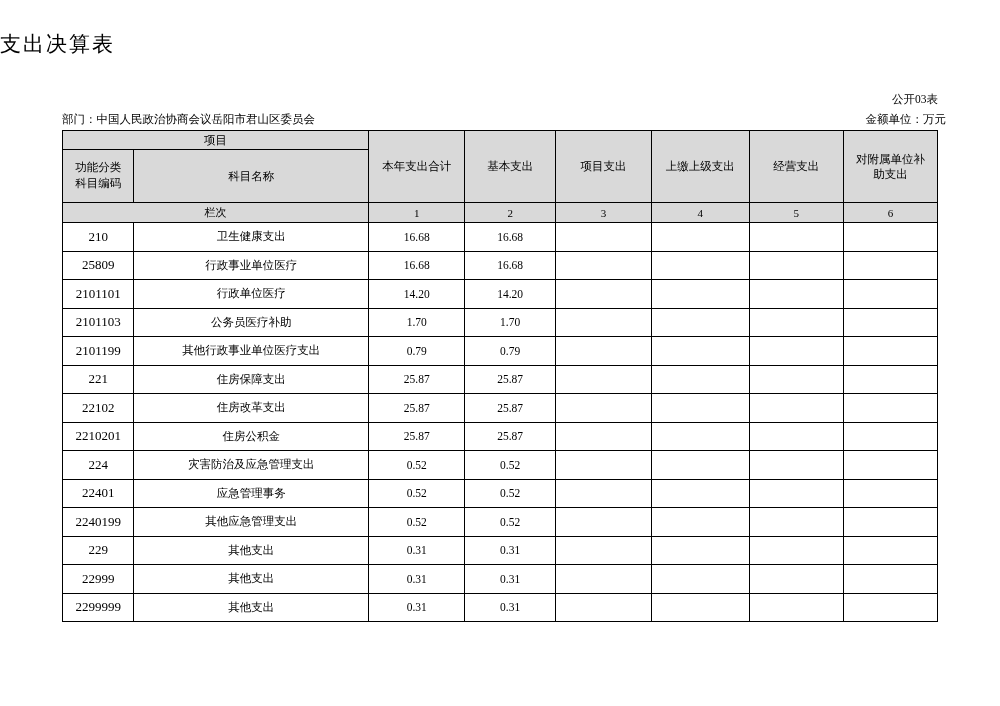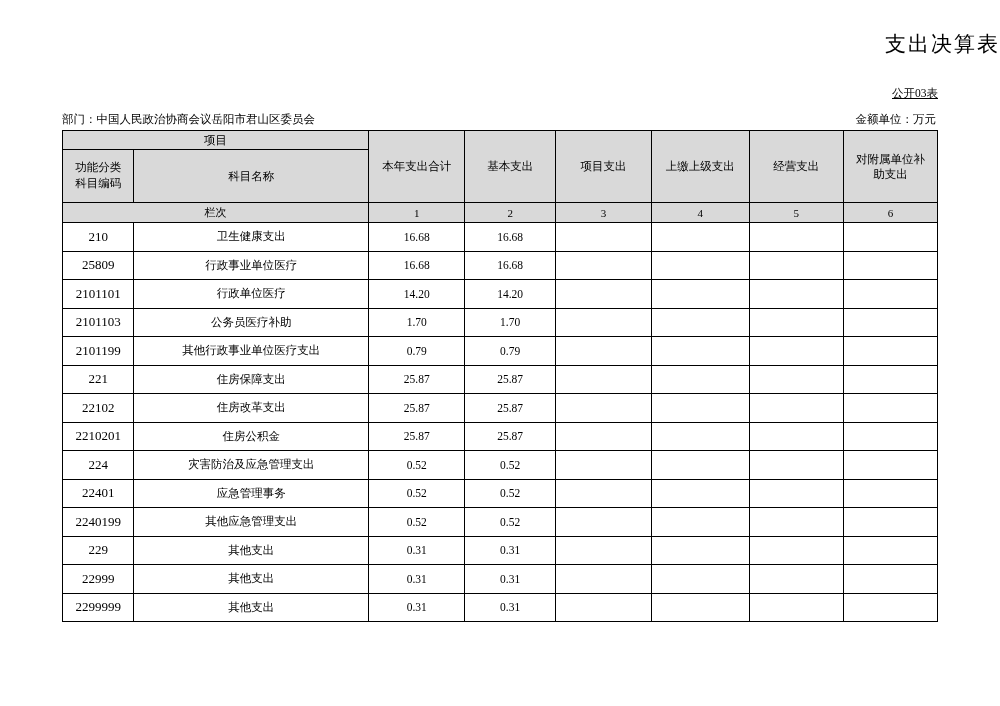--- a/index.html
+++ b/index.html
@@ -15,37 +15,36 @@
     position: relative;
     overflow: hidden;
   }
   .page {
     width: 1000px;
     height: 706px;
     position: relative;
     box-sizing: border-box;
   }
   .doc-title {
-    text-align: right;
+    text-align: left;
     font-size: 21px;
     letter-spacing: 2px;
     margin-top: 30px;
     font-family: "Liberation Serif", "DejaVu Serif", serif;
   }
   .pub-no {
     position: absolute;
     right: 62px;
-    top: 56px;
-    font-size: 11.5px;
-    text-decoration: underline;
+    top: 62px;
+    font-size: 11.5px;
   }
   .meta-row {
     position: absolute;
     left: 62px;
-    right: 64px;
+    right: 54px;
     top: 82px;
     display: flex;
     justify-content: space-between;
     font-size: 11.5px;
   }
   table.main {
     position: absolute;
     left: 62px;
     top: 100px;
     border-collapse: collapse;

